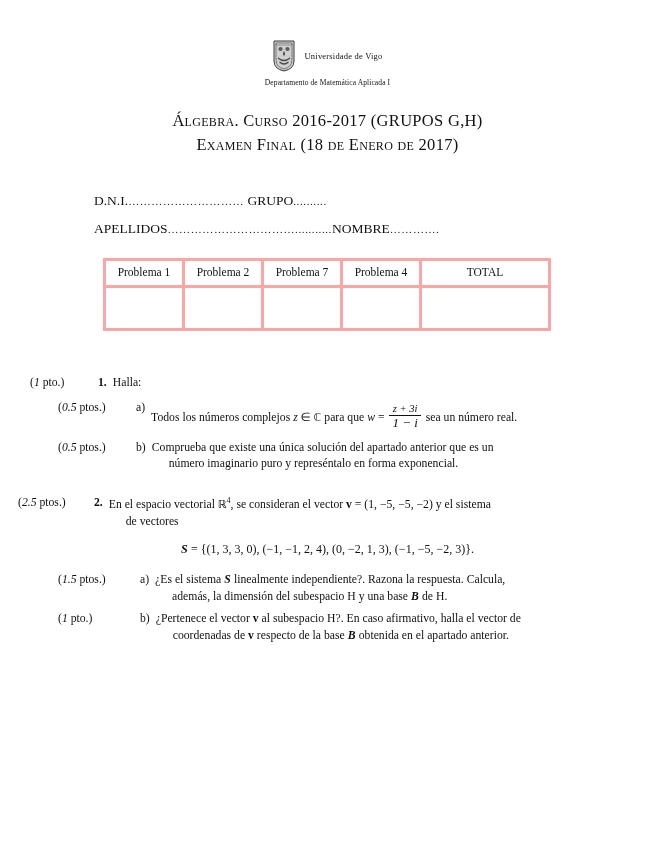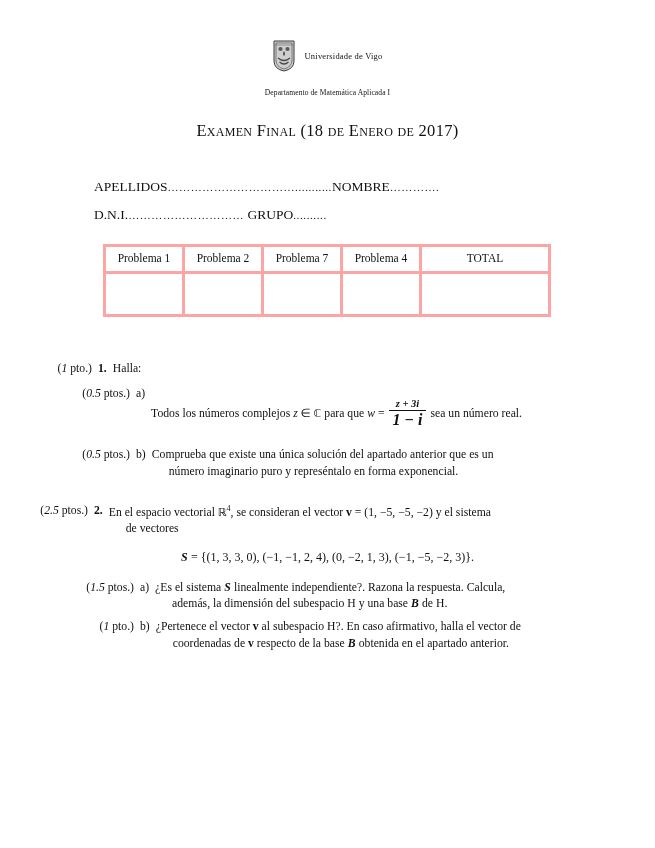--- a/index.html
+++ b/index.html
@@ -13,21 +13,21 @@
   }
   .page { position:relative; width:655px; height:848px; }
 
   
   .masthead { text-align:center; padding-top:40px; }
   .crest-row {
     display:flex; align-items:center; justify-content:center; gap:10px;
   }
   .crest { width:22px; height:32px; display:block; }
   .univ-name { font-size:8.5px; letter-spacing:.2px; }
-  .dept-name { font-size:7.5px; margin-top:16px; letter-spacing:.1px; }
+  .dept-name { font-size:7.5px; margin-top:6px; letter-spacing:.1px; }
 
   
   .title-block { text-align:center; margin-top:22px; line-height:1.45; }
   .title-line { font-size:16.5px; font-variant:small-caps; letter-spacing:.3px; }
 
   
   .ident { margin-top:30px; padding-left:94px; font-size:13.5px; line-height:2.05; }
   .dots-s { letter-spacing:.6px; font-size:11px; }
 
   
@@ -45,21 +45,21 @@
   }
   .grade-table th { height:20px; padding:1px 0 3px; }
   .grade-table td { height:38px; }
   .col-p { width:76px; }
   .col-t { width:126px; }
 
   
   .problems { margin-top:44px; font-size:11.7px; line-height:1.42; }
 
   .prob { display:flex; margin-bottom:3px; }
-  .pts { flex:0 0 auto; text-align:right; white-space:nowrap; }
+  .pts { flex:0 0 auto; text-align:left; white-space:nowrap; }
   .pts i { font-style:italic; }
   .num { flex:0 0 auto; font-weight:bold; padding-left:6px; white-space:nowrap; }
   .body { flex:1 1 auto; padding-left:6px; text-align:justify; }
 
   .lvl1 { padding-left:30px; }            
   .lvl1 .pts { width:62px; }
   .lvl2 { padding-left:58px; margin-top:8px; }
   .lvl2 .pts { width:72px; }
   .lvl2b { padding-left:58px; margin-top:4px; }
   .lvl2b .pts { width:72px; }
@@ -77,25 +77,25 @@
   .display-eq { text-align:center; margin:11px 0 9px 0; font-size:12px; }
   .cont-line { margin-top:10px; padding-left:150px; font-size:11.7px; }
 
   
   .mi { font-family:"Liberation Serif", serif; font-style:italic; }
   .mb { font-weight:bold; font-style:normal; }
   .scr { font-family:"Liberation Serif", serif; font-style:italic; font-weight:bold; letter-spacing:.3px; }
   .bb { font-family:"DejaVu Sans", sans-serif; font-size:11px; }
   .frac {
     display:inline-block; vertical-align:middle;
-    text-align:center; margin:13px 2px; line-height:1.15;
-    position:relative; top:-1px;font-weight:bold;
+    text-align:center; margin:4px 2px; line-height:1.15;
+    position:relative; top:-1px;
   }
   .frac .nu { display:block; font-size:10.5px; padding:0 3px; }
-  .frac .de { display:block; font-size:16px; padding:0 3px; border-top:1px solid #111; }
+  .frac .de { display:block; font-size:13px; padding:0 3px; border-top:1px solid #111; }
   sup.ex { font-size:8px; vertical-align:super; }
 </style>
 </head>
 <body>
 
 <div class="page">
 
   <div class="masthead">
     <div class="crest-row">
       <span>
@@ -109,30 +109,31 @@
           <path d="M6.5 22 Q11 26 15.5 22" fill="none" stroke="#4a4a4a" stroke-width="1.2"></path>
           <path d="M2 5 H20" stroke="#6a6a6a" stroke-width="0.6"></path>
         </svg>
       </span>
       <span class="univ-name">Universidade de Vigo</span>
     </div>
     <div class="dept-name">Departamento de Matemática Aplicada I</div>
   </div>
 
   <div class="title-block">
+    <div class="title-line">Álgebra. Curso 2016-2017 (GRUPOS G,H)</div>
     <div class="title-line">Examen Final (18 de Enero de 2017)</div>
   </div>
 
   <div class="ident">
-    <div>
-      <span>APELLIDOS</span><span class="dots-s">……………………………...........</span><span>NOMBRE</span><span class="dots-s">………….</span>
-    </div>
     <div>
       <span>D.N.I.</span><span class="dots-s">…………………………</span>
       <span>GRUPO</span><span class="dots-s">..........</span>
+    </div>
+    <div>
+      <span>APELLIDOS</span><span class="dots-s">……………………………...........</span><span>NOMBRE</span><span class="dots-s">………….</span>
     </div>
   </div>
 
   <table class="grade-table">
     <thead>
       <tr>
         <th class="col-p">Problema 1</th>
         <th class="col-p">Problema 2</th>
         <th class="col-p">Problema 7</th>
         <th class="col-p">Problema 4</th>

